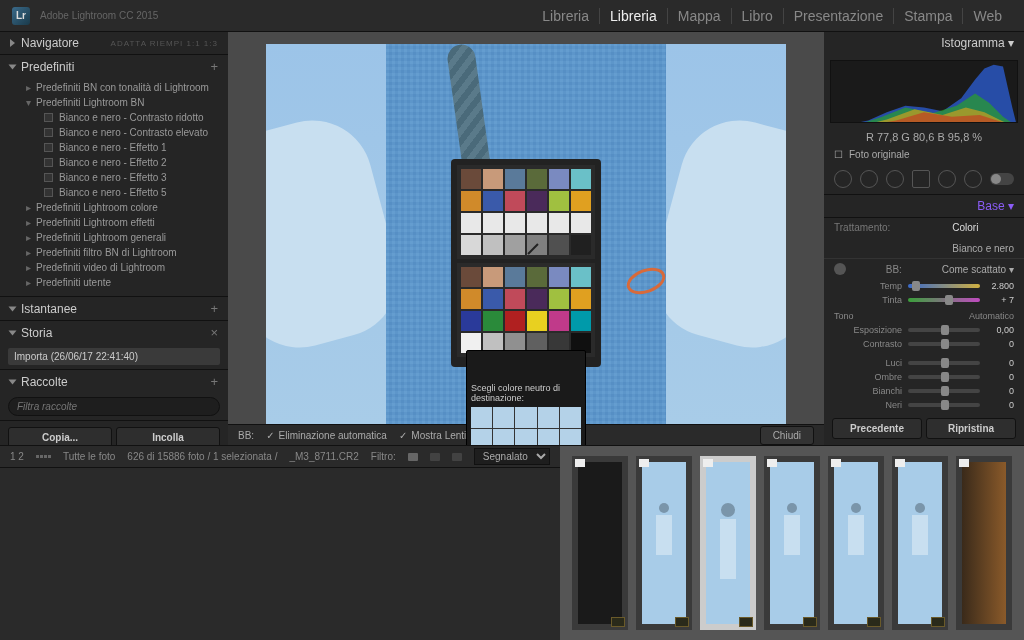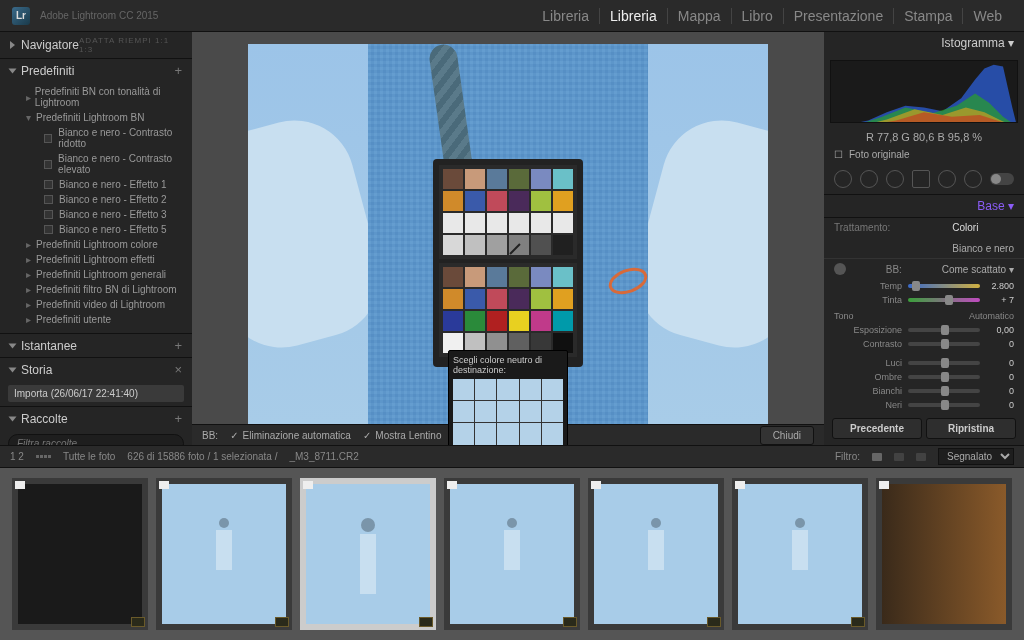--- a/index.html
+++ b/index.html
@@ -5,21 +5,21 @@
 * { margin: 0; padding: 0; box-sizing: border-box; font-family: -apple-system, "Segoe UI", Arial, sans-serif; }
 body { background: #1a1a1a; color: #aaa; font-size: 11px; width: 1024px; height: 640px; overflow: hidden; display: flex; flex-direction: column; }
 .topbar { height: 32px; background: #2a2a2a; display: flex; align-items: center; padding: 0 12px; border-bottom: 1px solid #111; }
 .logo { width: 18px; height: 18px; background: linear-gradient(135deg, #3a6a8a, #1a3a4a); border-radius: 3px; display: flex; align-items: center; justify-content: center; font-size: 10px; font-weight: bold; color: #ddd; margin-right: 10px; }
 .appname { color: #666; font-size: 10px; }
 .modules { margin-left: auto; display: flex; gap: 0; }
 .modules span { color: #888; padding: 0 10px; font-size: 14px; cursor: pointer; border-right: 1px solid #444; }
 .modules span:last-child { border-right: none; }
 .modules span.active { color: #eee; }
 .workspace { flex: 1; display: flex; overflow: hidden; }
-.sidebar { width: 192px; background: #252525; display: flex; flex-direction: column; overflow: hidden; }
+.sidebar { width: 228px; background: #252525; display: flex; flex-direction: column; overflow: hidden; }
 .sidebar.right { width: 200px; }
 .panel { border-bottom: 1px solid #111; }
 .panel-head { display: flex; align-items: center; padding: 4px 10px; font-size: 12px; color: #ccc; cursor: pointer; }
 .panel-head .tri { width: 0; height: 0; border-top: 4px solid transparent; border-bottom: 4px solid transparent; margin-right: 6px; }
 .panel-head .tri.down { border-left: 5px solid #888; transform: rotate(90deg); }
 .panel-head .tri.right { border-left: 5px solid #888; }
 .panel-head .spacer { flex: 1; }
 .panel-head .plus { color: #777; font-size: 13px; }
 .nav-opts { color: #555; font-size: 8px; letter-spacing: 1px; }
 .preset-list { padding: 2px 0 6px 22px; font-size: 10px; }
@@ -46,21 +46,21 @@
 .checker-panel { background: #2a2a2a; padding: 4px; margin-bottom: 4px; }
 .grid24 { display: grid; grid-template-columns: repeat(6, 1fr); gap: 2px; }
 .grid24 div { aspect-ratio: 1; }
 .bracelet { position: absolute; right: 120px; top: 225px; width: 40px; height: 24px; border: 3px solid #d86a3a; border-radius: 50%; transform: rotate(-20deg); }
 .eyedrop { position: absolute; left: 50%; top: 52%; width: 14px; height: 14px; pointer-events: none; }
 .eyedrop::after { content: ""; position: absolute; width: 2px; height: 14px; background: #222; left: 6px; transform: rotate(45deg); }
 .toolbar { height: 28px; background: #2a2a2a; border-top: 1px solid #111; display: flex; align-items: center; padding: 0 10px; font-size: 10px; gap: 12px; }
 .check::before { content: "✓"; color: #aaa; margin-right: 4px; }
 .toolbar .btn-sm { background: #333; border: 1px solid #111; padding: 3px 12px; border-radius: 3px; margin-left: auto; cursor: pointer; }
 .loupe { position: absolute; left: 50%; transform: translateX(-50%); top: 318px; width: 120px; background: #1a1a1a; border: 1px solid #000; border-radius: 2px; padding: 4px; z-index: 10; }
-.loupe-title { font-size: 9px; color: #ccc; margin-bottom: 4px; }
+.loupe-title { font-size: 9px; color: #ccc; margin-bottom: 4px; margin-top: 28px; }
 .loupe-grid { display: grid; grid-template-columns: repeat(5, 1fr); gap: 1px; background: #333; }
 .loupe-grid div { aspect-ratio: 1; background: #b4d2e8; }
 .histo { height: 80px; background: #1a1a1a; margin: 6px; position: relative; border: 1px solid #111; overflow: hidden; }
 .histo-curve { position: absolute; inset: 0; }
 .histo-read { font-size: 11px; color: #aaa; padding: 2px 8px; text-align: center; }
 .rpanel-row { display: flex; align-items: center; padding: 4px 10px; font-size: 10px; justify-content: space-between; }
 .rpanel-head { text-align: right; padding: 4px 10px; font-size: 12px; color: #8b5cf6; border-bottom: 1px solid #111; }
 .treatment { display: flex; padding: 4px 10px; font-size: 10px; border-bottom: 1px solid #333; }
 .treatment .lbl { color: #777; }
 .treatment .opts { margin-left: auto; display: flex; gap: 10px; flex-direction: column; }
@@ -69,21 +69,21 @@
 .slider-row .lbl { color: #888; width: 52px; text-align: right; }
 .slider-row .track { width: 72px; height: 4px; background: #444; position: relative; border-radius: 2px; }
 .slider-row .thumb { position: absolute; top: -3px; width: 8px; height: 10px; background: #888; border-radius: 2px; }
 .slider-row .val { width: 28px; text-align: right; color: #ccc; }
 .section-lbl { text-align: right; padding: 4px 10px 2px; font-size: 9px; color: #888; display: flex; justify-content: space-between; }
 .toolicons { display: flex; gap: 8px; padding: 6px 10px; border-bottom: 1px solid #111; align-items: center; }
 .toolicons .t { width: 18px; height: 18px; border: 1px solid #555; border-radius: 50%; cursor: pointer; }
 .toolicons .t.sq { border-radius: 2px; }
 .toolicons .toggle { margin-left: auto; width: 24px; height: 12px; background: #444; border-radius: 6px; position: relative; }
 .toolicons .toggle::after { content: ""; position: absolute; width: 10px; height: 10px; background: #888; border-radius: 50%; top: 1px; left: 1px; }
-.filmstrip { height: 195px; background: #2a2a2a; border-top: 1px solid #111; display: flex; flex-direction: column; }
+.filmstrip { height: 195px; background: #2a2a2a; border-top: 1px solid #111; display: flex; flex-direction: row; }
 .fs-head { height: 22px; display: flex; align-items: center; padding: 0 10px; gap: 12px; font-size: 10px; color: #888; border-bottom: 1px solid #111; }
 .fs-head .gridico { display: flex; gap: 1px; }
 .fs-head .gridico span { width: 3px; height: 3px; background: #666; }
 .fs-body { flex: 1; display: flex; gap: 8px; padding: 10px 12px; overflow: hidden; background: #555; }
 .thumb-cell { flex: 1; min-width: 0; background: #3a3a3a; display: flex; align-items: center; justify-content: center; position: relative; padding: 6px; }
 .thumb-cell.sel { background: #ccc; }
 .thumb-img { width: 100%; height: 100%; background: #a8cce8; position: relative; }
 .thumb-img.dark { background: #1a1a1a; }
 .thumb-img.warm { background: linear-gradient(90deg, #3a2a1a, #8a5a2a); }
 .figure { position: absolute; left: 50%; transform: translateX(-50%); bottom: 8px; width: 22px; height: 70%; }

